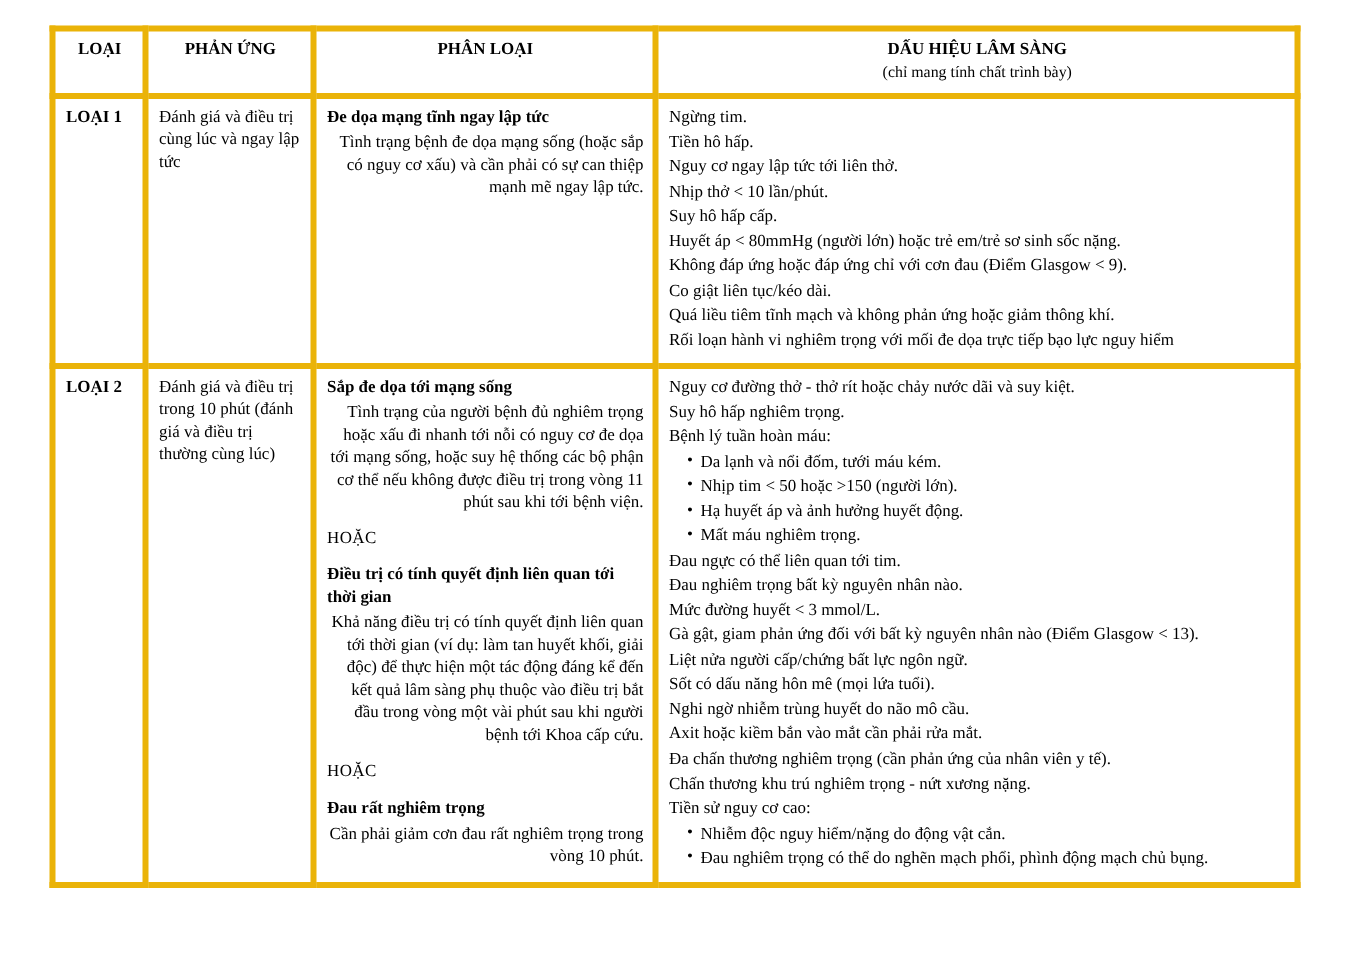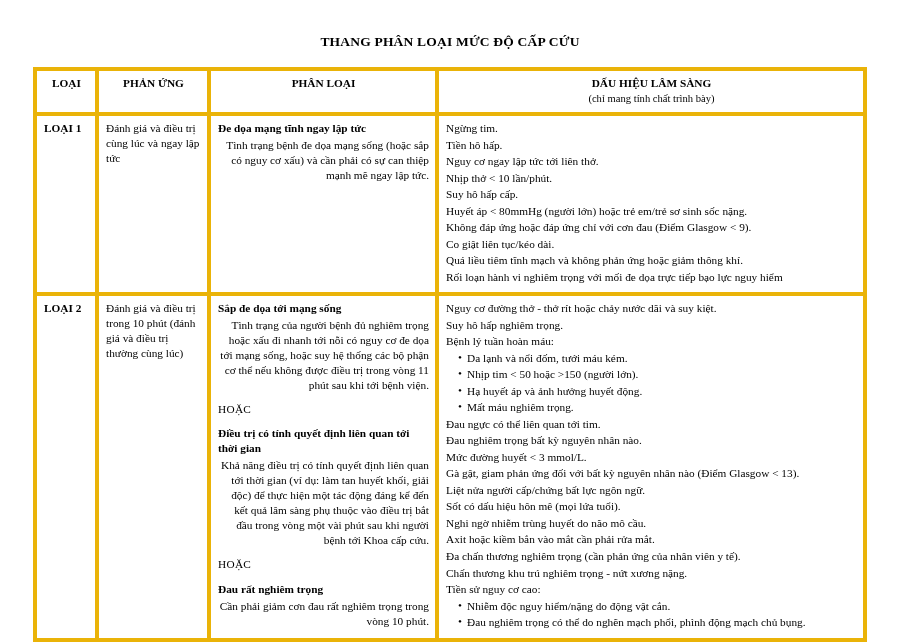--- a/index.html
+++ b/index.html
@@ -101,21 +101,20 @@
     position: absolute;
     left: 0;
     top: -1px;
   }
 </style>
 </head>
 <body>
 
 <div class="page">
 
-  <div class="doc-title">THANG PHÂN LOẠI MỨC ĐỘ CẤP CỨU</div>
 
   <table class="matrix">
     <colgroup>
       <col class="col-loai">
       <col class="col-phanung">
       <col class="col-phanloai">
       <col class="col-dau">
     </colgroup>
     <thead>
       <tr>
@@ -184,21 +183,21 @@
             <li>Da lạnh và nổi đốm, tưới máu kém.</li>
             <li>Nhịp tim &lt; 50 hoặc &gt;150 (người lớn).</li>
             <li>Hạ huyết áp và ảnh hưởng huyết động.</li>
             <li>Mất máu nghiêm trọng.</li>
           </ul>
           <p>Đau ngực có thể liên quan tới tim.</p>
           <p>Đau nghiêm trọng bất kỳ nguyên nhân nào.</p>
           <p>Mức đường huyết &lt; 3 mmol/L.</p>
           <p>Gà gật, giam phản ứng đối với bất kỳ nguyên nhân nào (Điểm Glasgow &lt; 13).</p>
           <p>Liệt nửa người cấp/chứng bất lực ngôn ngữ.</p>
-          <p>Sốt có dấu hiệu hôn mê (mọi lứa tuổi).</p>
+          <p>Sốt có dấu năng hôn mê (mọi lứa tuổi).</p>
           <p>Nghi ngờ nhiễm trùng huyết do não mô cầu.</p>
           <p>Axit hoặc kiềm bắn vào mắt cần phải rửa mắt.</p>
           <p>Đa chấn thương nghiêm trọng (cần phản ứng của nhân viên y tế).</p>
           <p>Chấn thương khu trú nghiêm trọng - nứt xương nặng.</p>
           <p>Tiền sử nguy cơ cao:</p>
           <ul>
             <li>Nhiễm độc nguy hiểm/nặng do động vật cắn.</li>
             <li>Đau nghiêm trọng có thể do nghẽn mạch phổi, phình động mạch chủ bụng.</li>
           </ul>
         </td>

